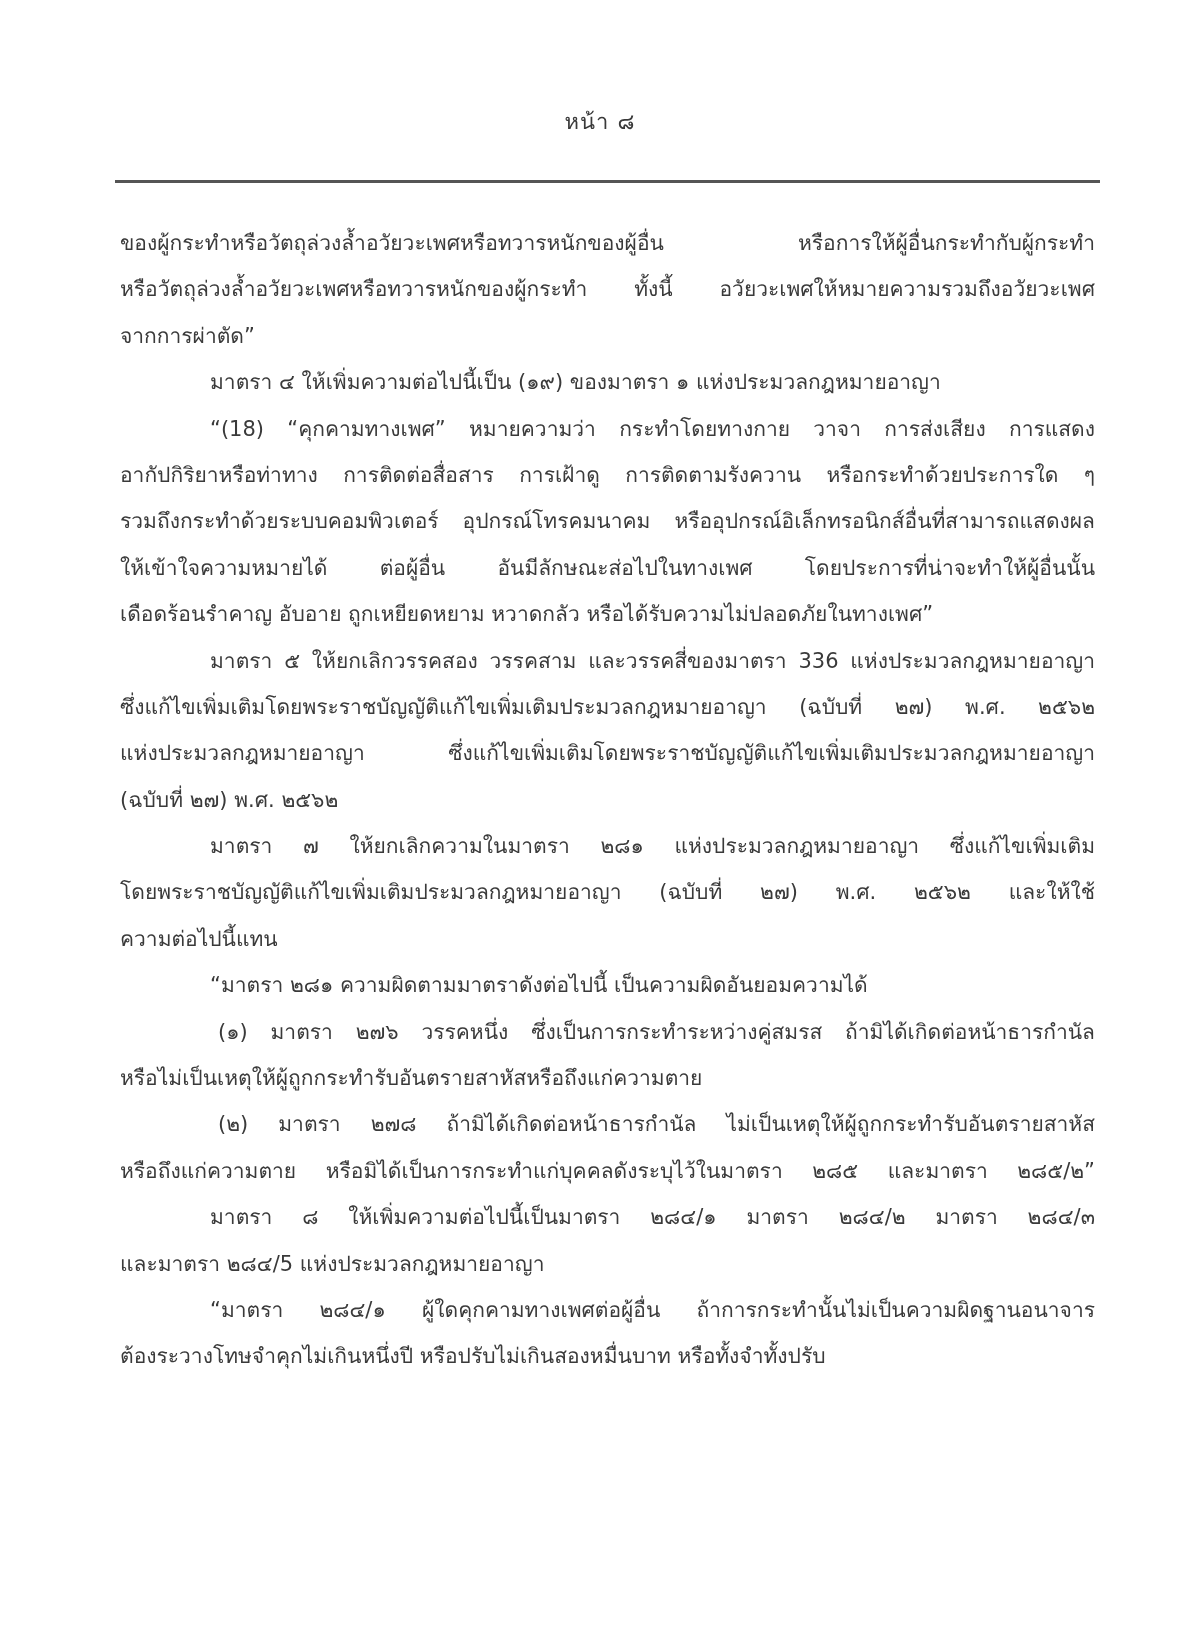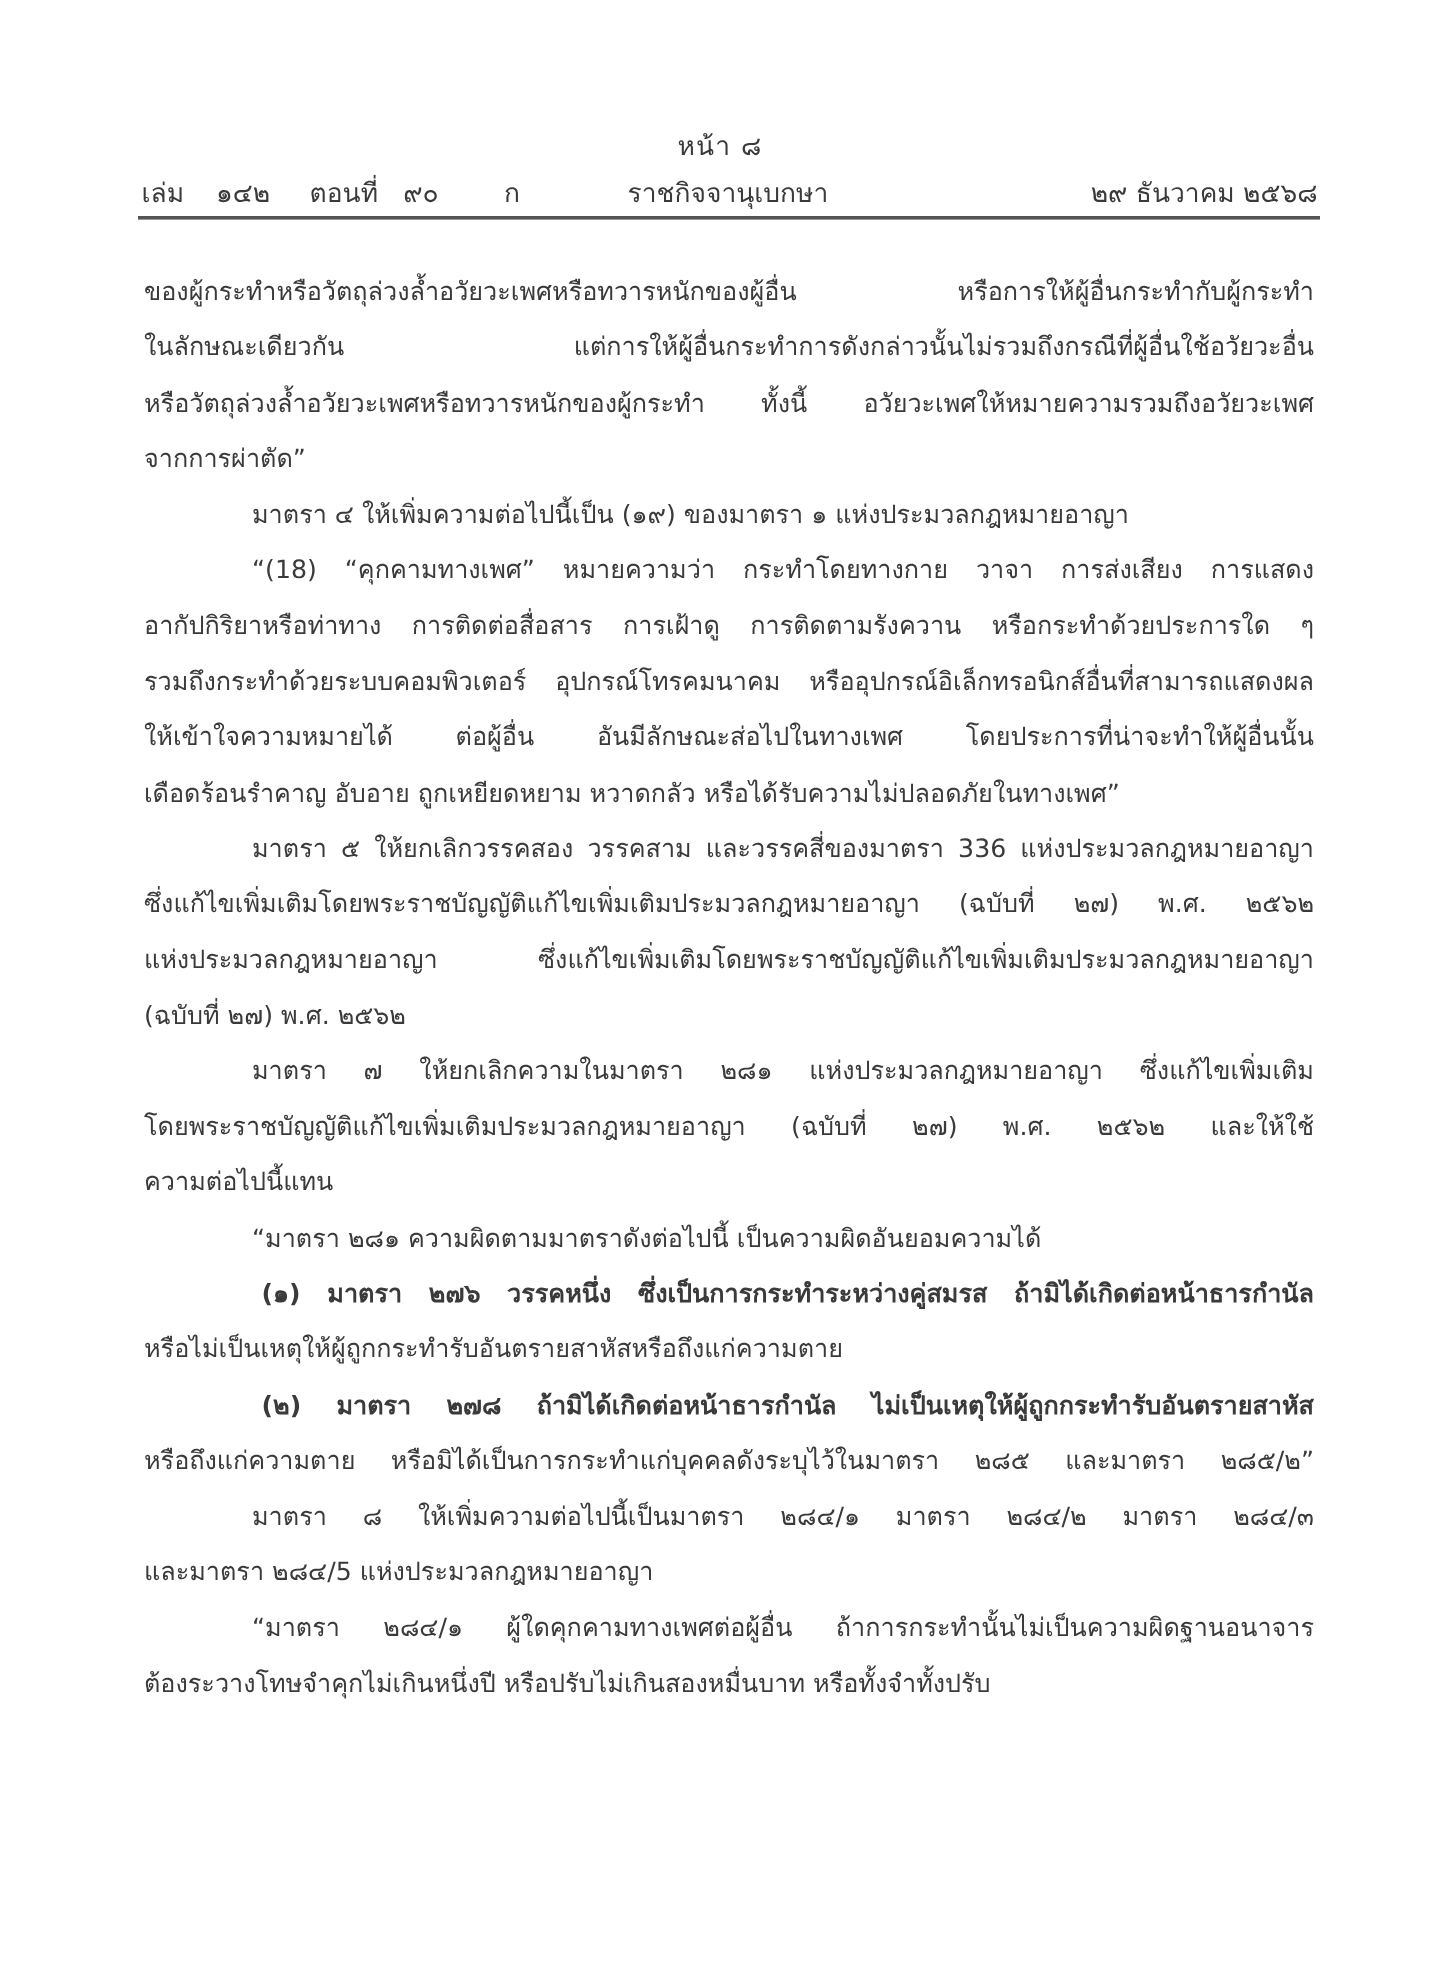--- a/index.html
+++ b/index.html
@@ -70,44 +70,34 @@
       line-height: 46.4px;
       font-size: 21px;
       white-space: nowrap;
       overflow: visible;
     }
     .line.justify {
       text-align: justify;
       text-align-last: justify;
     }
     .line.indent1 { padding-left: 90px; }
-    .line.indent2 { padding-left: 98px; font-weight: bold; }
+    .line.indent2 { padding-left: 98px; }
   </style>
 </head>
 <body>
 
 <div class="page">
 
   <div class="page-number">หน้า ๘</div>
 
-  <div class="header-row">
-    <span class="h-vol-label">เล่ม</span>
-    <span class="h-vol-num">๑๔๒</span>
-    <span class="h-issue-label">ตอนที่</span>
-    <span class="h-issue-num">๙๐</span>
-    <span class="h-section">ก</span>
-    <span class="h-title">ราชกิจจานุเบกษา</span>
-    <span class="h-date">๒๙ ธันวาคม ๒๕๖๘</span>
-  </div>
 
   <div class="header-rule"></div>
 
   <div class="body-text" id="body-text">
     <div class="line justify">ของผู้กระทำหรือวัตถุล่วงล้ำอวัยวะเพศหรือทวารหนักของผู้อื่น  หรือการให้ผู้อื่นกระทำกับผู้กระทำ</div>
-    <div class="line justify">ในลักษณะเดียวกัน  แต่การให้ผู้อื่นกระทำการดังกล่าวนั้นไม่รวมถึงกรณีที่ผู้อื่นใช้อวัยวะอื่น</div>
     <div class="line justify">หรือวัตถุล่วงล้ำอวัยวะเพศหรือทวารหนักของผู้กระทำ  ทั้งนี้  อวัยวะเพศให้หมายความรวมถึงอวัยวะเพศ</div>
     <div class="line">จากการผ่าตัด”</div>
     <div class="line indent1">มาตรา  ๔   ให้เพิ่มความต่อไปนี้เป็น (๑๙) ของมาตรา ๑ แห่งประมวลกฎหมายอาญา</div>
     <div class="line indent1 justify">“(18) “คุกคามทางเพศ” หมายความว่า กระทำโดยทางกาย วาจา การส่งเสียง การแสดง</div>
     <div class="line justify">อากัปกิริยาหรือท่าทาง การติดต่อสื่อสาร การเฝ้าดู การติดตามรังควาน หรือกระทำด้วยประการใด ๆ</div>
     <div class="line justify">รวมถึงกระทำด้วยระบบคอมพิวเตอร์ อุปกรณ์โทรคมนาคม หรืออุปกรณ์อิเล็กทรอนิกส์อื่นที่สามารถแสดงผล</div>
     <div class="line justify">ให้เข้าใจความหมายได้  ต่อผู้อื่น  อันมีลักษณะส่อไปในทางเพศ  โดยประการที่น่าจะทำให้ผู้อื่นนั้น</div>
     <div class="line">เดือดร้อนรำคาญ  อับอาย  ถูกเหยียดหยาม  หวาดกลัว  หรือได้รับความไม่ปลอดภัยในทางเพศ”</div>
     <div class="line indent1 justify">มาตรา  ๕   ให้ยกเลิกวรรคสอง วรรคสาม และวรรคสี่ของมาตรา 336 แห่งประมวลกฎหมายอาญา</div>
     <div class="line justify">ซึ่งแก้ไขเพิ่มเติมโดยพระราชบัญญัติแก้ไขเพิ่มเติมประมวลกฎหมายอาญา (ฉบับที่ ๒๗) พ.ศ. ๒๕๖๒</div>

